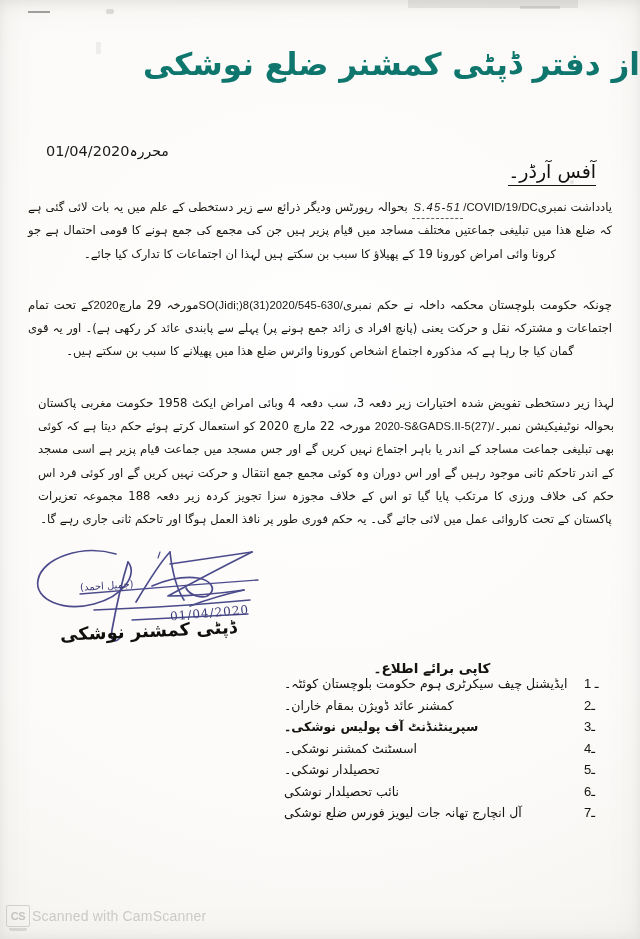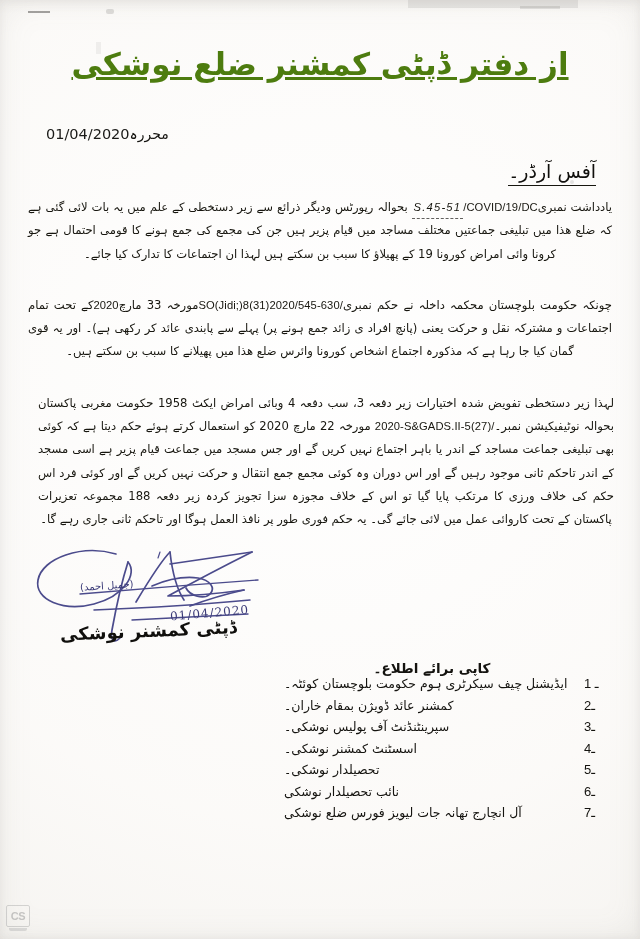--- a/index.html
+++ b/index.html
@@ -55,31 +55,30 @@
   .urdu {
     direction: rtl;
     unicode-bidi: embed;
     font-family: "DejaVu Sans", sans-serif;
     color: #14130f;
   }
   .doc-title {
     position: absolute;
     top: 44px;
     left: 0; right: 0;
-    text-align: center;
+    text-align: right;
     font-size: 31px;
     line-height: 1.35;
     font-weight: 700;
     letter-spacing: 0.5px;
-    color: #4d7c0f;
-    text-decoration: underline;
+    color: #0f766e;
   }
   .date-line {
     position: absolute;
-    top: 126px;
+    top: 143px;
     left: 46px;
     font-size: 14.5px;
     color: #1a1a18;
     letter-spacing: .3px;
     white-space: nowrap;
   }
   .date-line .memo-word {
     font-size: 14px;
   }
   .office-order {
@@ -198,21 +197,21 @@
     font-size: 13px;
     direction: ltr;
   }
   .dist-text {
     flex: 1;
     text-align: left;
     padding-right: 4px;
   }
   .r1 .dist-text { padding-right: 0px; }
   .r2 .dist-text { padding-right: 16px; }
-  .r3 .dist-text { padding-right: 22px; }
+  .r3 .dist-text { padding-right: 22px; font-weight: bold; }
   .r4 .dist-text { padding-right: 44px; }
   .r5 .dist-text { padding-right: 62px; }
   .r6 .dist-text { padding-right: 32px; }
   .r7 .dist-text { padding-right: 2px; }
 
   
   .cs-watermark {
     position: absolute;
     left: 6px;
     bottom: 12px;
@@ -277,21 +276,21 @@
   <div class="office-order urdu">آفس آرڈر۔</div>
 
   <div class="para urdu para-ref">
     <span>یادداشت نمبری</span><span class="ltr">/COVID/19/DC</span><span class="ltr handwritten-ref">S.45-51</span>
     <span>بحوالہ رپورٹس ودیگر ذرائع سے زیر دستخطی کے علم میں یہ بات لائی گئی ہے کہ ضلع ھذا میں</span>
     <span>تبلیغی جماعتیں مختلف مساجد میں قیام پزیر ہیں جن کی مجمع کی جمع ہونے کا قومی احتمال ہے جو کرونا وائی امراض کورونا 19 کے پھیلاؤ کا سبب بن سکتے ہیں لہذا ان اجتماعات کا</span>
     <span>تدارک کیا جائے۔</span>
   </div>
 
   <div class="para urdu para-order">
-    <span>چونکہ حکومت بلوچستان محکمہ داخلہ نے حکم نمبری</span><span class="ltr">SO(Jidi;)8(31)2020/545-630/</span><span>مورخہ 33 مارچ</span><span class="ltr">2020</span><span>کے تحت تمام اجتماعات و مشترکہ نقل و</span>
+    <span>چونکہ حکومت بلوچستان محکمہ داخلہ نے حکم نمبری</span><span class="ltr">SO(Jidi;)8(31)2020/545-630/</span><span>مورخہ 29 مارچ</span><span class="ltr">2020</span><span>کے تحت تمام اجتماعات و مشترکہ نقل و</span>
     <span>حرکت یعنی (پانچ افراد ی زائد جمع ہونے پر) پہلے سے پابندی عائد کر رکھی ہے)۔ اور یہ قوی گمان کیا جا رہا ہے کہ مذکورہ اجتماع اشخاص کورونا وائرس ضلع ھذا میں پھیلانے کا</span>
     <span>سبب بن سکتے ہیں۔</span>
   </div>
 
   <div class="para urdu para-legal">
     <span>لہذا زیر دستخطی تفویض شدہ اختیارات زیر دفعہ 3، سب دفعہ 4 وبائی امراض ایکٹ 1958 حکومت مغربی پاکستان بحوالہ نوٹیفیکیشن نمبر۔</span><span class="ltr">S.II-5(27)/</span><span class="ltr">2020-S&amp;GAD</span>
     <span>مورخہ 22 مارچ 2020 کو استعمال کرتے ہوئے حکم دیتا ہے کہ کوئی بھی تبلیغی جماعت مساجد کے اندر یا باہر اجتماع نہیں کریں گے اور جس مسجد میں</span>
     <span>جماعت قیام پزیر ہے اسی مسجد کے اندر تاحکم ثانی موجود رہیں گے اور اس دوران وہ کوئی مجمع جمع انتقال و حرکت نہیں کریں گے اور کوئی فرد اس حکم کی خلاف ورزی کا مرتکب پایا گیا تو</span>
     <span>اس کے خلاف مجوزہ سزا تجویز کردہ زیر دفعہ 188 مجموعہ تعزیرات پاکستان کے تحت کاروائی عمل میں لائی جائے گی۔ یہ حکم فوری طور پر نافذ العمل ہوگا اور تاحکم ثانی جاری رہے</span>
     <span>گا۔</span>
@@ -347,16 +346,17 @@
       <span class="dist-text">نائب تحصیلدار نوشکی</span>
     </div>
     <div class="dist-row r7">
       <span class="dist-num">7ـ</span>
       <span class="dist-text">آل انچارج تھانہ جات لیویز فورس ضلع نوشکی</span>
     </div>
   </div>
 
   <div class="cs-watermark">
     <div class="cs-logo">CS</div>
+    <div class="cs-text">Scanned with CamScanner</div>
   </div>
 
   <div class="edge-shadow"></div>
 </div>
 
 </body></html>

